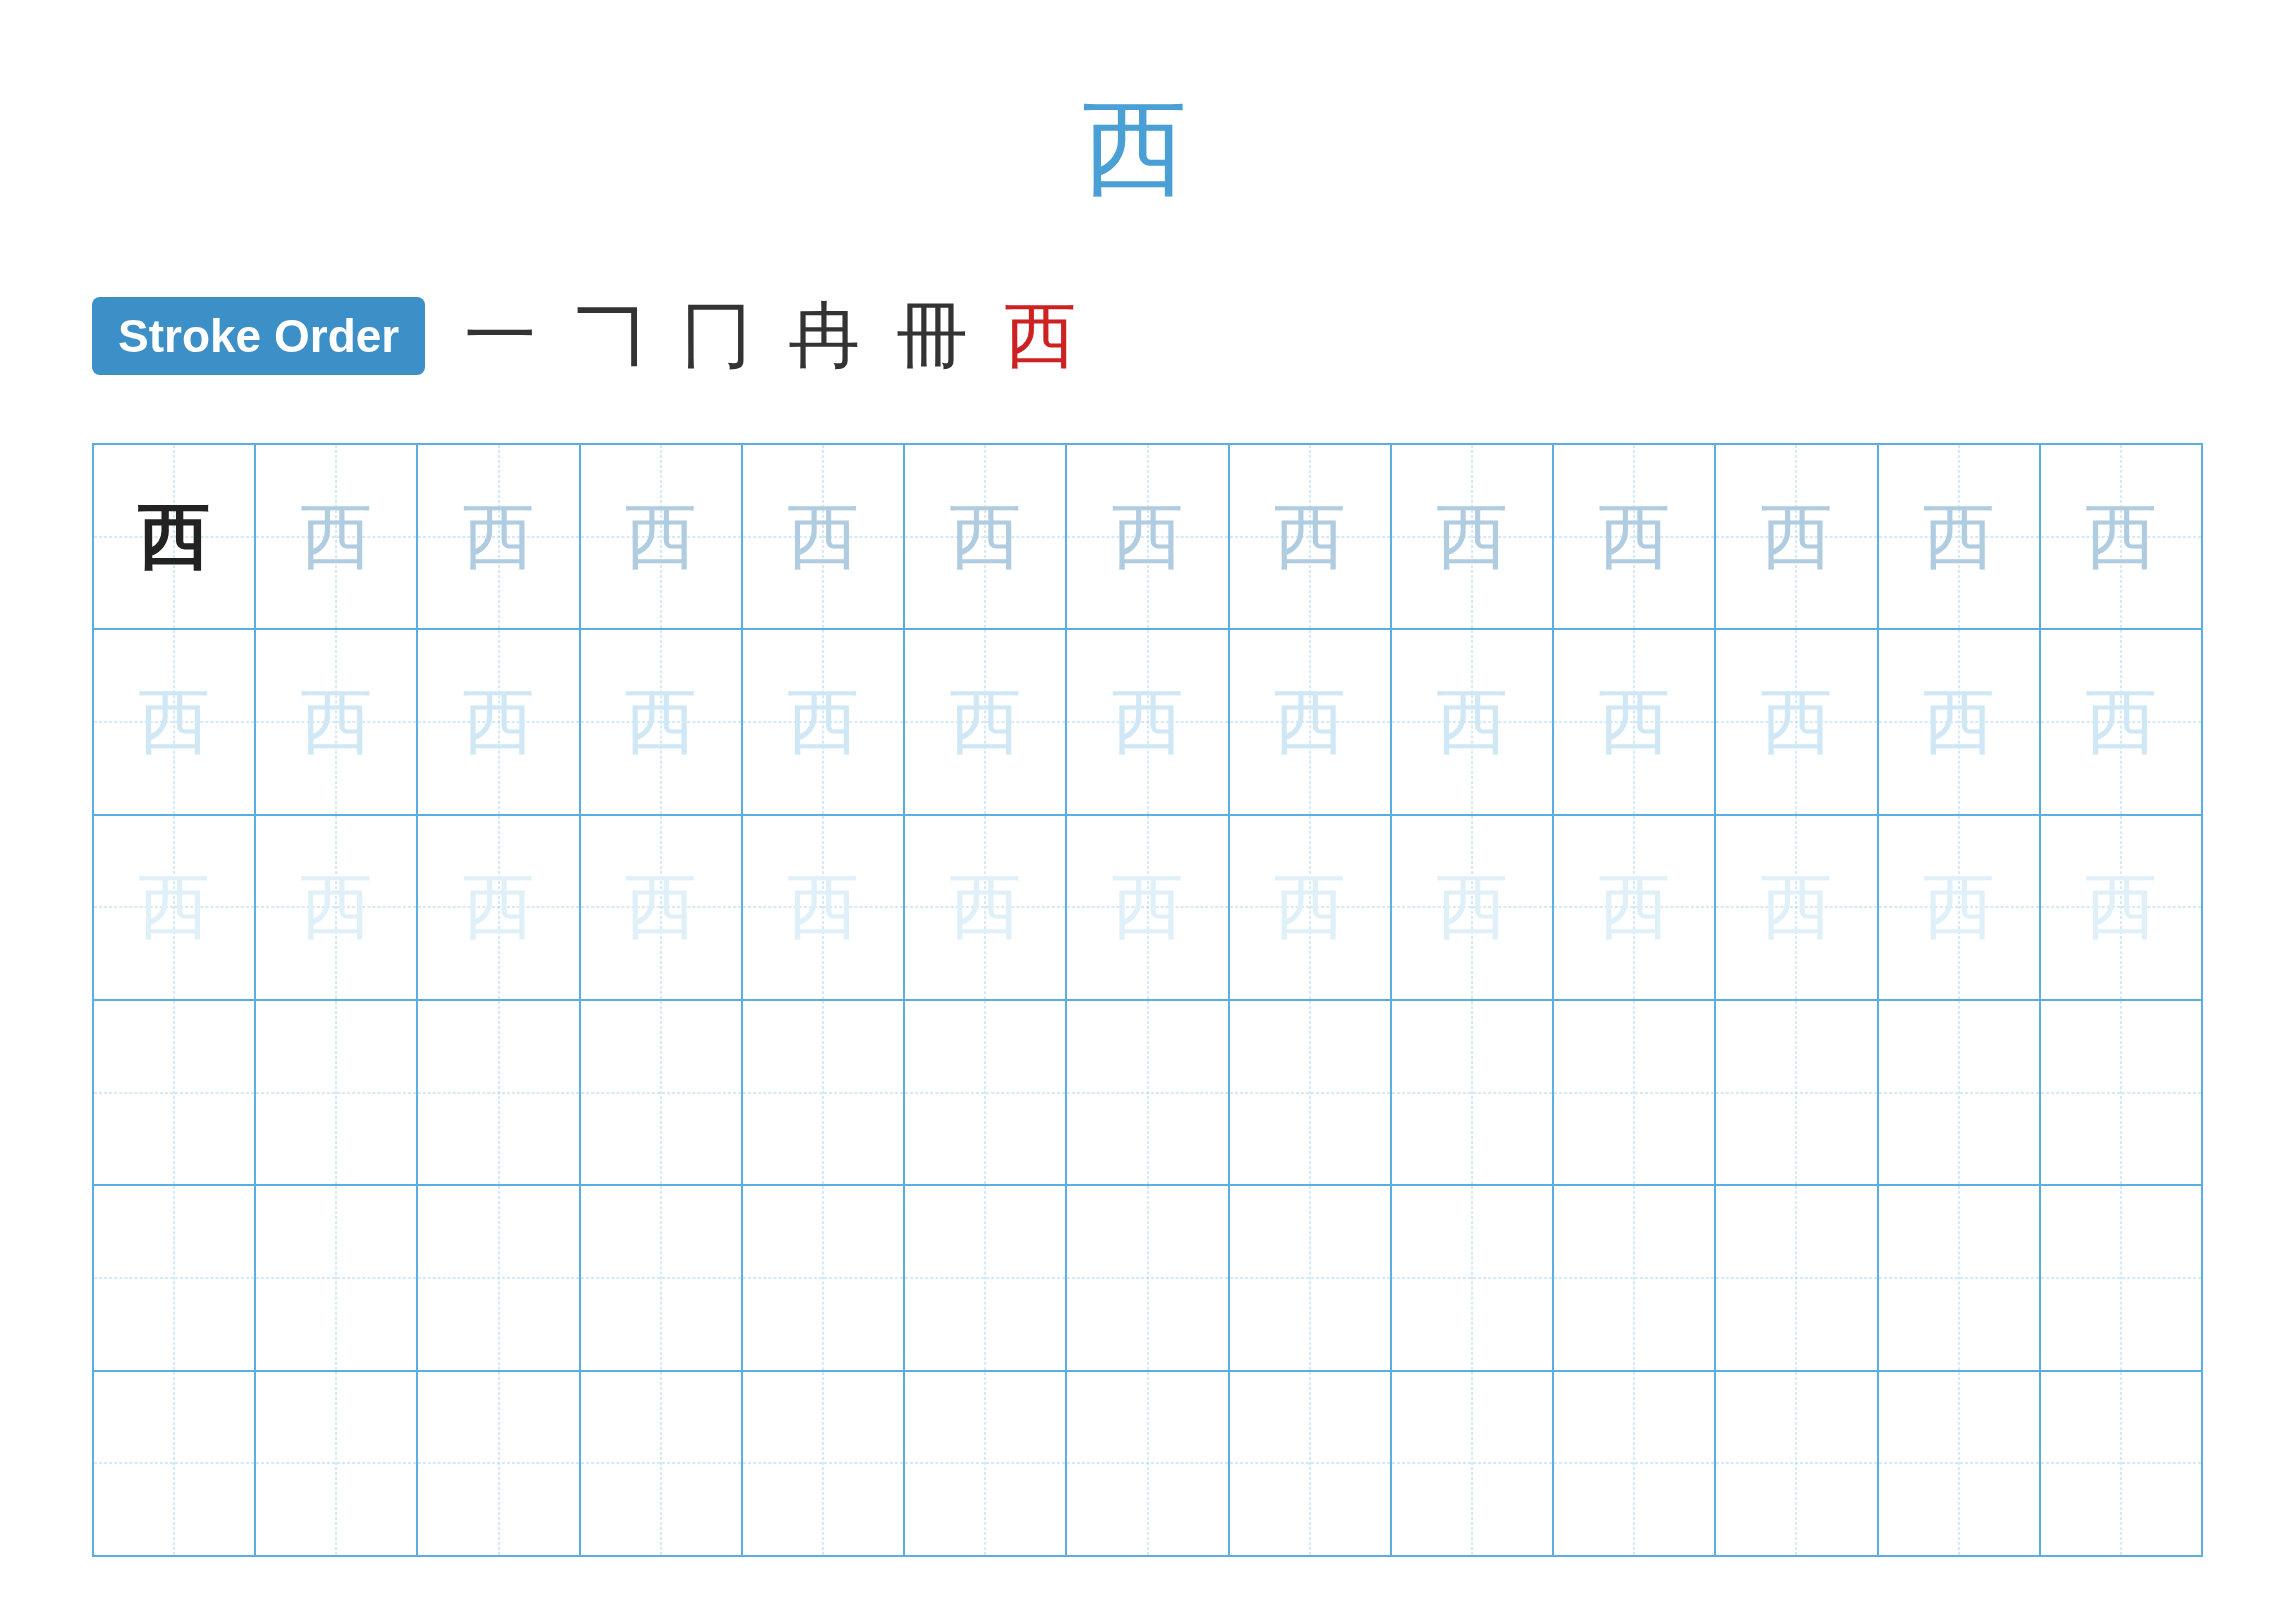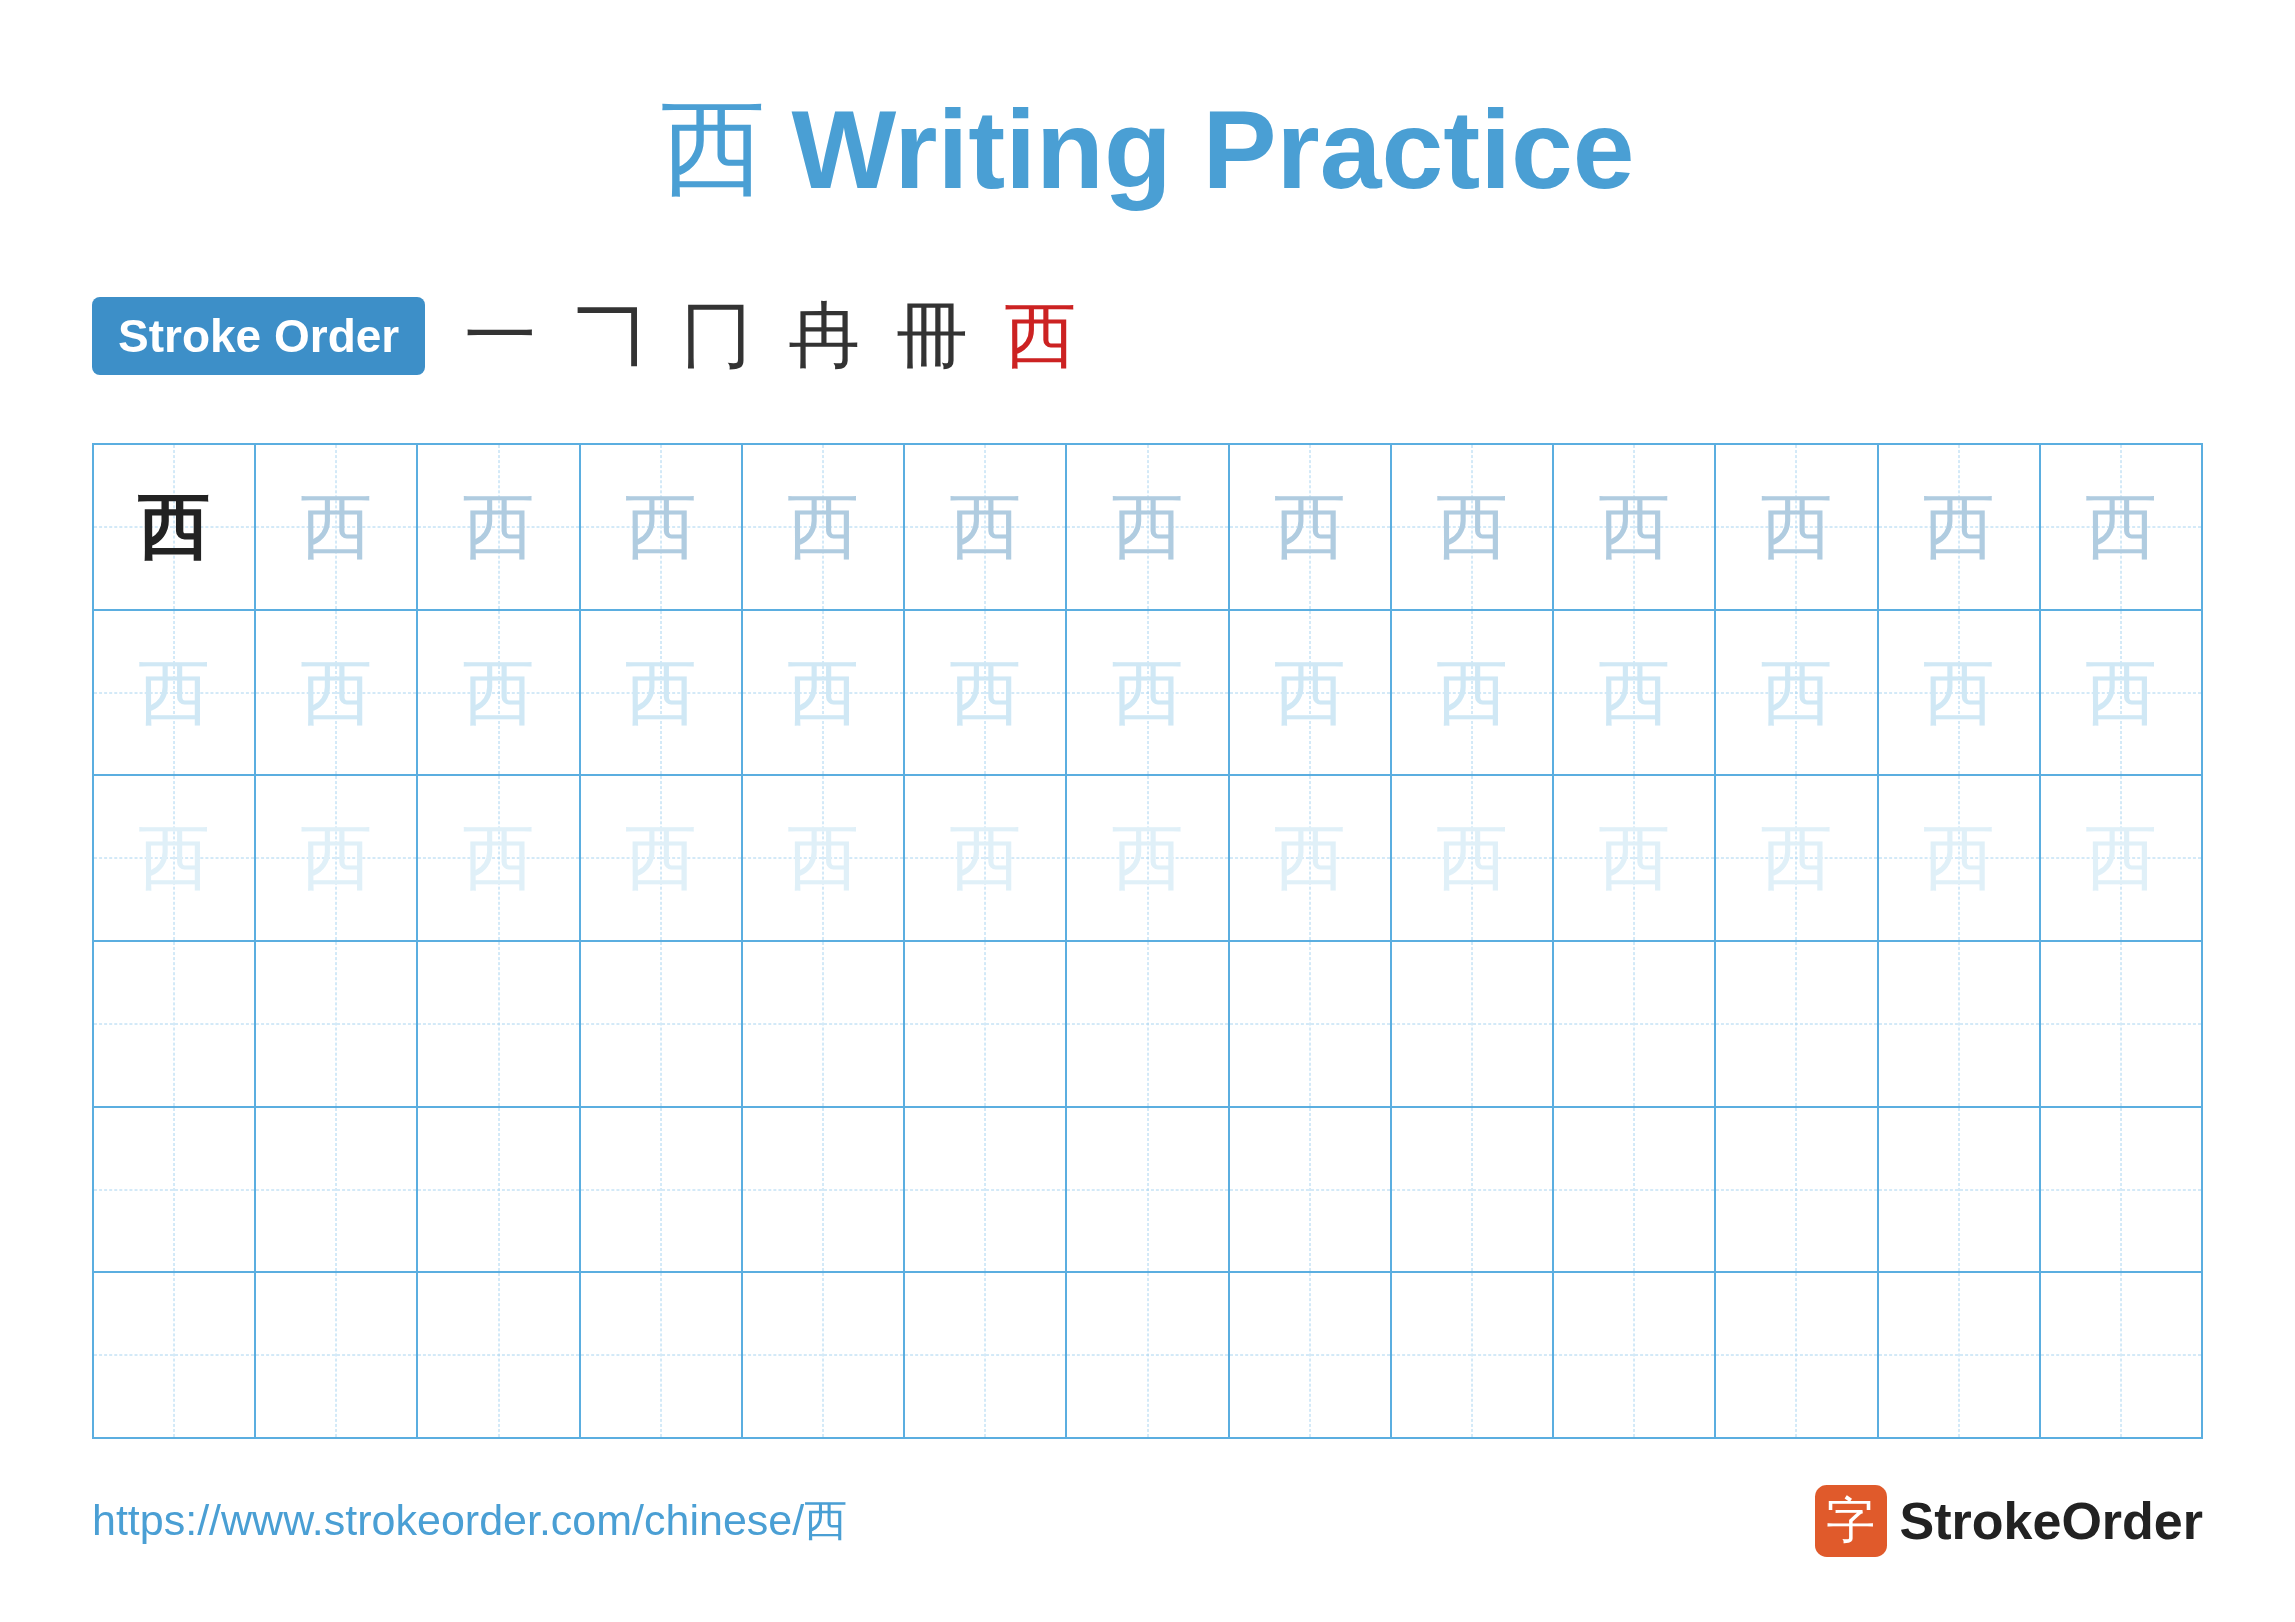--- a/index.html
+++ b/index.html
@@ -178,21 +178,20 @@
       color: #222;
     }
   </style>
 </head>
 <body>
 
 <div class="page">
 
   <div class="title-row">
     <span class="title-char">西</span>
-    <span class="title-text">Writing Practice</span>
   </div>
 
   <div class="stroke-order-row">
     <div class="stroke-order-badge">Stroke Order</div>
     <div class="stroke-chars">
       <span class="stroke-char">一</span>
       <span class="stroke-char">𠃍</span>
       <span class="stroke-char">冂</span>
       <span class="stroke-char">冉</span>
       <span class="stroke-char">冊</span>
@@ -371,24 +370,15 @@
       <div class="grid-cell"></div>
       <div class="grid-cell"></div>
       <div class="grid-cell"></div>
       <div class="grid-cell"></div>
       <div class="grid-cell"></div>
       <div class="grid-cell"></div>
     </div>
 
   </div>
 
-  <div class="footer">
-    <a class="footer-url" href="#">https://www.strokeorder.com/chinese/西</a>
-    <div class="footer-logo">
-      <div class="logo-icon">
-        <span>字</span>
-      </div>
-      <span class="logo-text">StrokeOrder</span>
-    </div>
-  </div>
 
 </div>
 
 
 </body></html>

